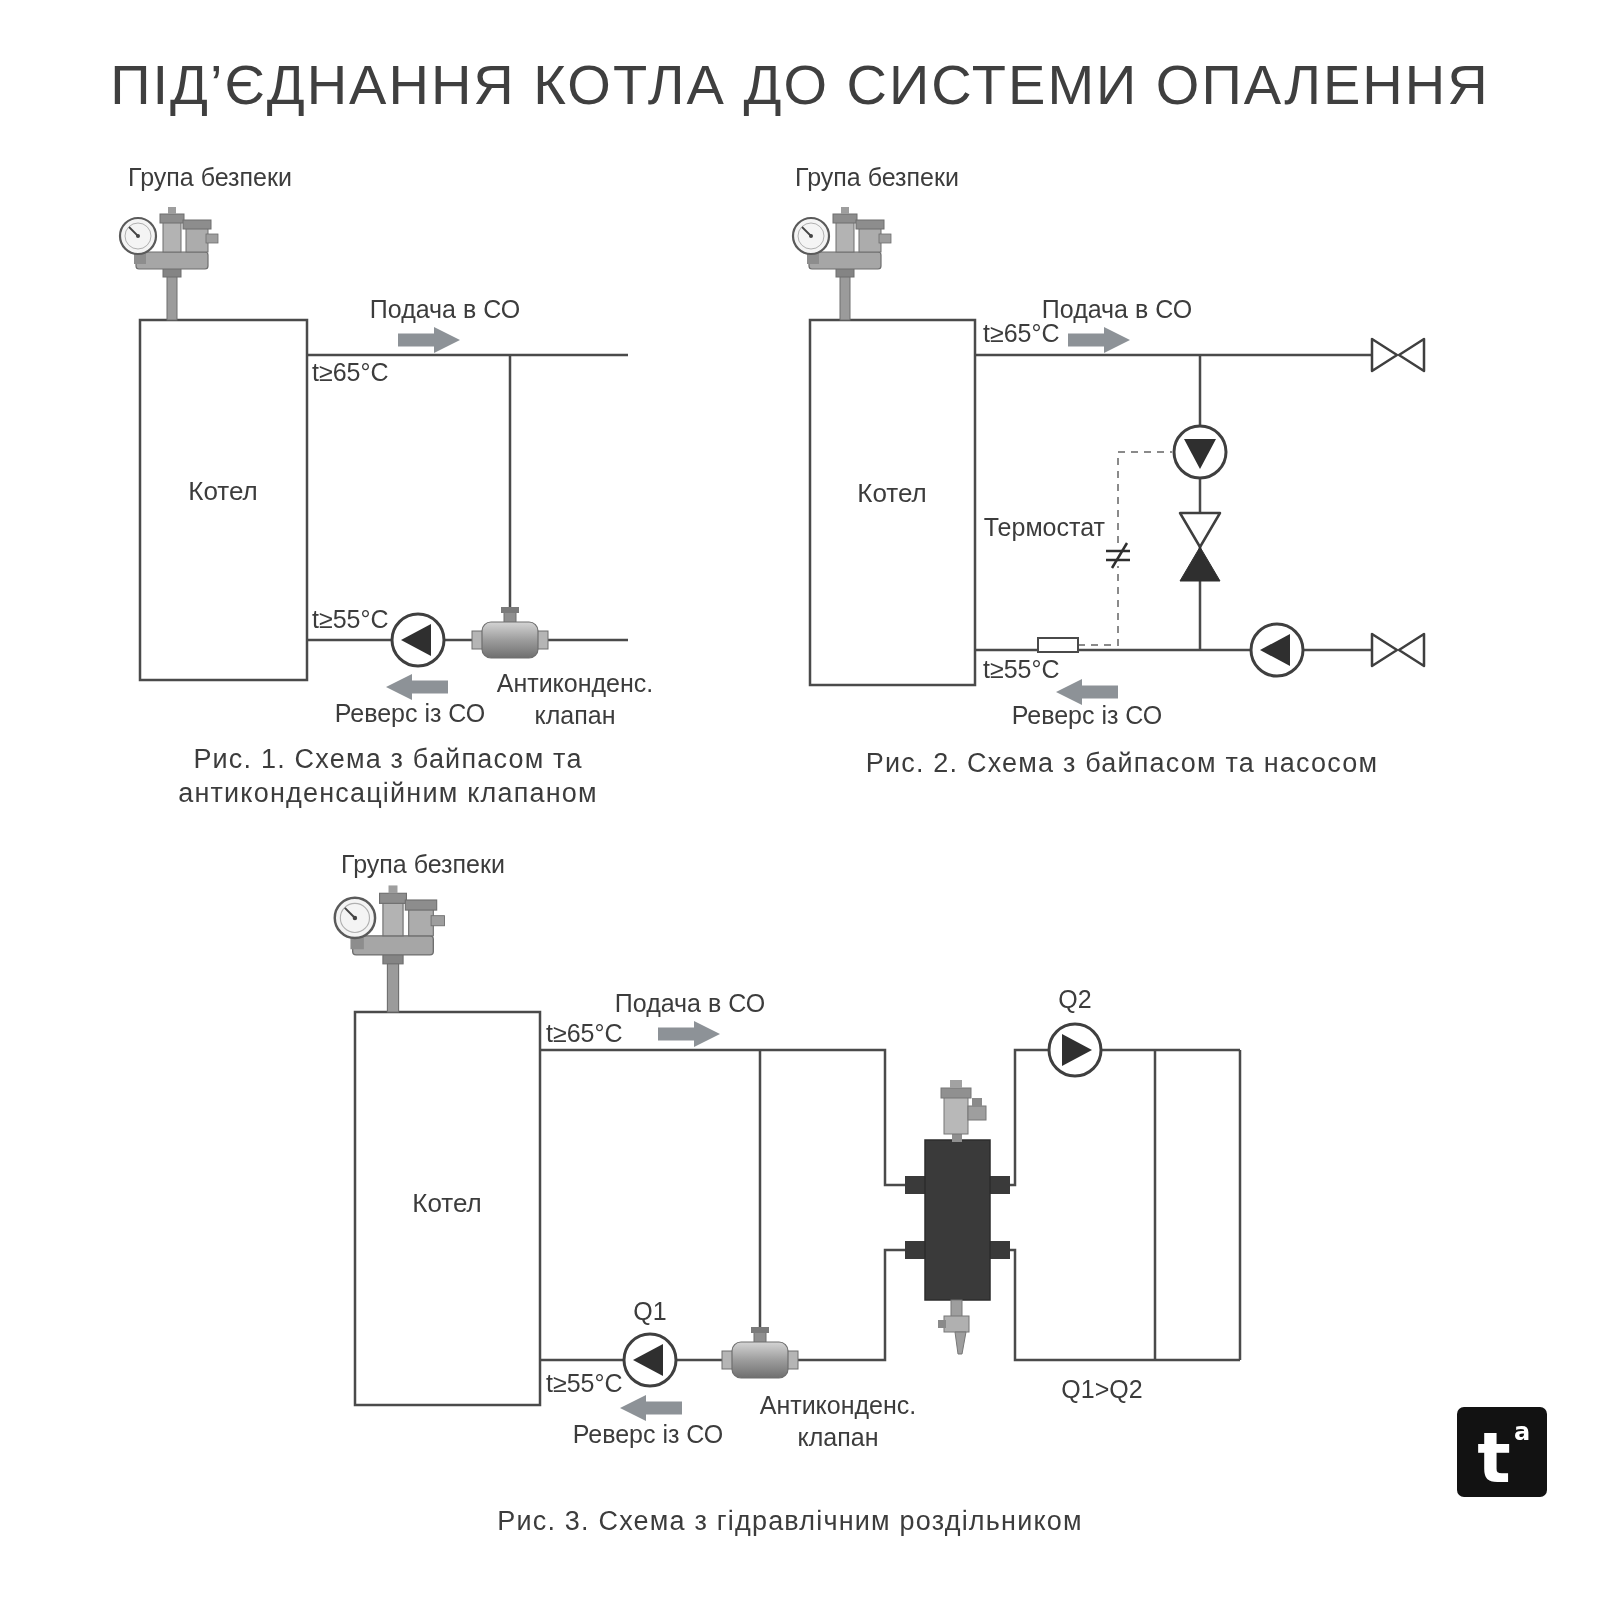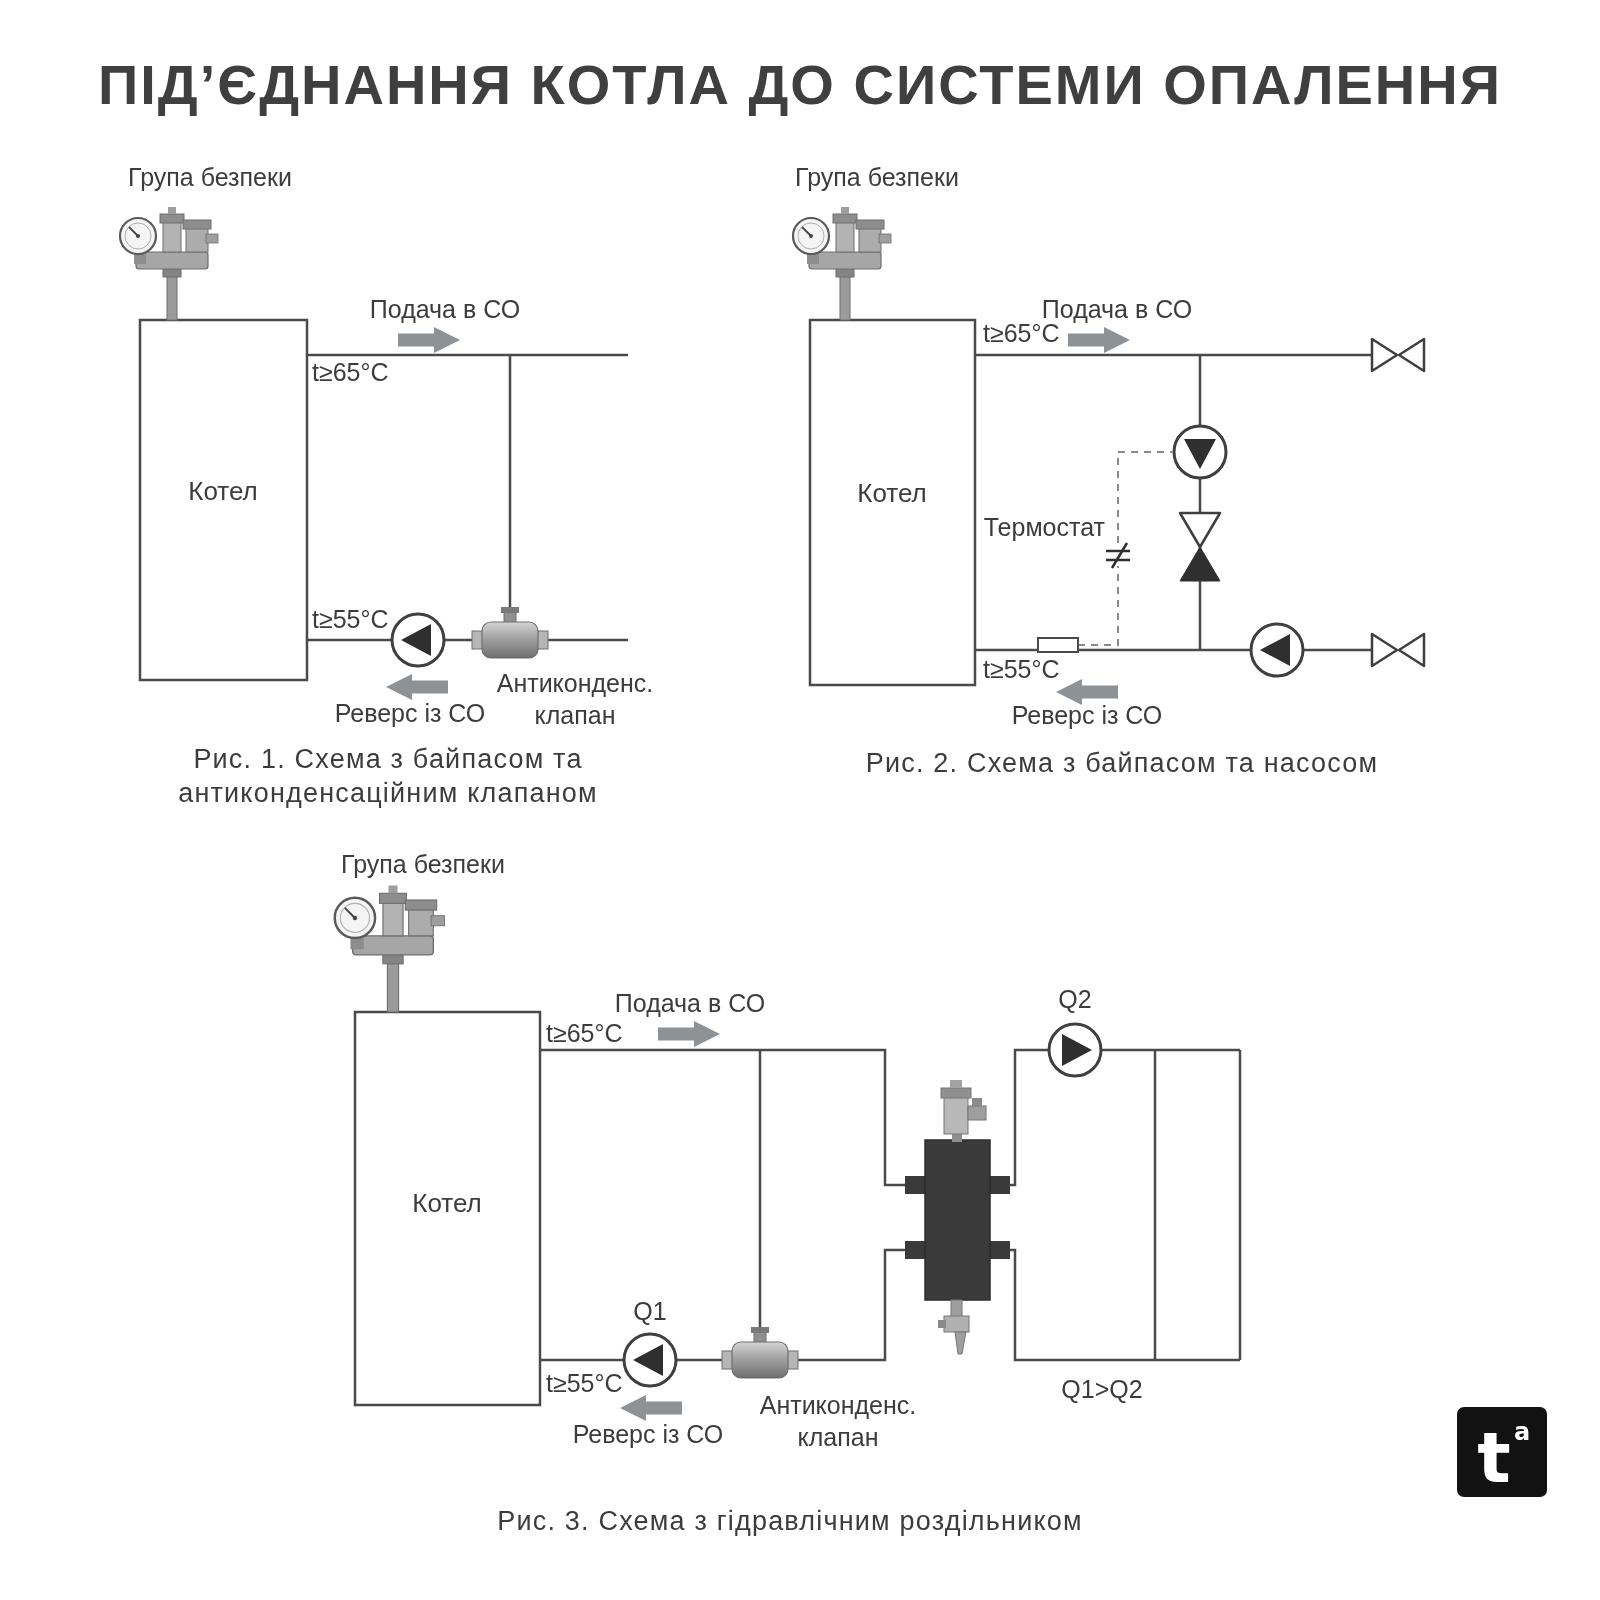--- a/index.html
+++ b/index.html
@@ -1,19 +1,19 @@
 <!DOCTYPE html>
 <html><head>
 <meta charset="utf-8">
 <style>
   html,body{margin:0;padding:0;background:#ffffff;}
   .page{position:relative;width:1600px;height:1600px;background:#ffffff;overflow:hidden;
         font-family:"Liberation Sans",sans-serif;}
   .title{position:absolute;top:52px;left:0;width:100%;margin:0;text-align:center;
-         font-size:56px;font-weight:700;letter-spacing:2px;color:#3f3f3f;white-space:nowrap;}
+         font-size:56px;font-weight:400;letter-spacing:2px;color:#3f3f3f;white-space:nowrap;}
   svg.scene{position:absolute;left:0;top:0;}
   .lbl{font-family:"Liberation Sans",sans-serif;font-size:25px;fill:#3c3c3c;}
   .lblb{font-family:"Liberation Sans",sans-serif;font-size:26px;fill:#3c3c3c;}
   .cap{font-family:"Liberation Sans",sans-serif;font-size:27px;fill:#3c3c3c;letter-spacing:1.2px;}
   .logo-t{font-family:"DejaVu Sans",sans-serif;font-weight:bold;fill:#ffffff;}
 </style>
 </head>
 <body>
 
 <div class="page">

